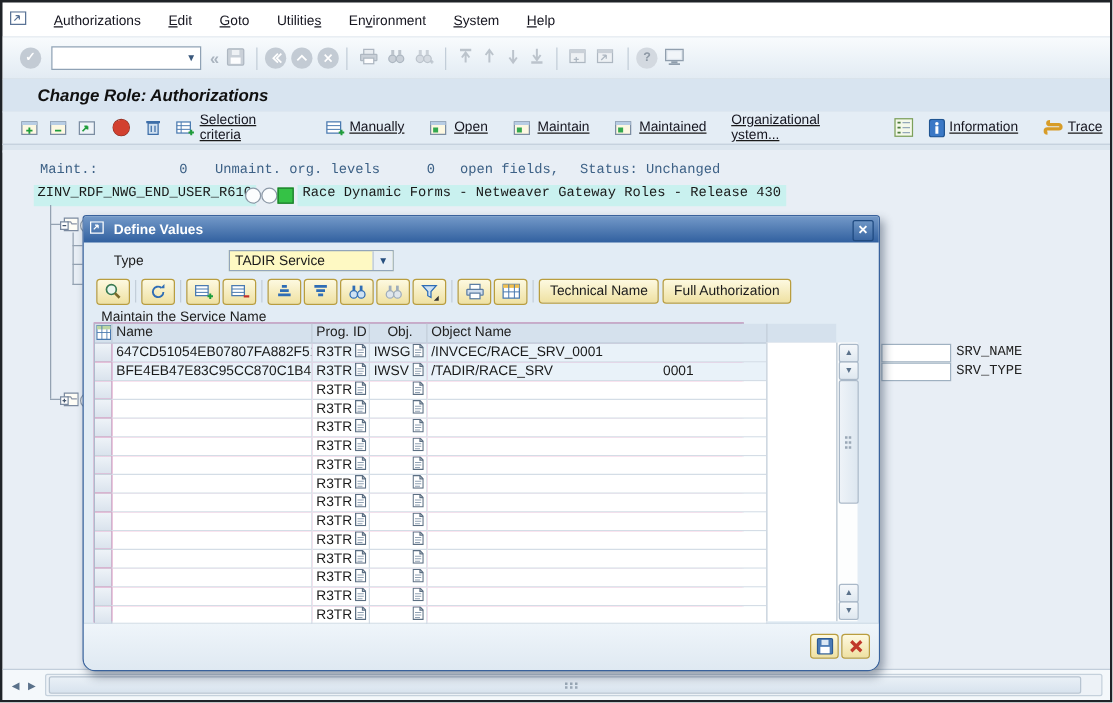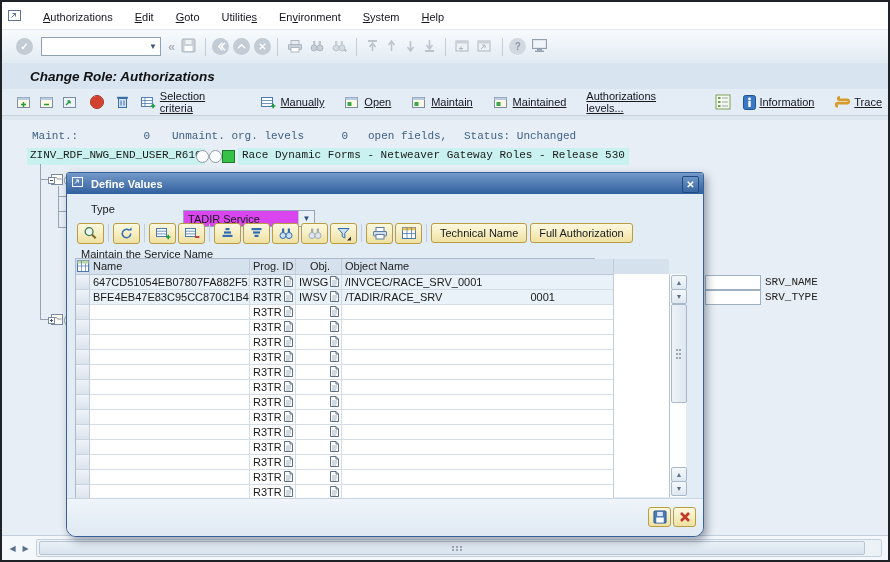--- a/index.html
+++ b/index.html
@@ -58,21 +58,21 @@
              background:linear-gradient(#7399c8,#31609f);display:flex;align-items:center;color:#fff;}
   #dlg-title .t{margin-left:5px;font-weight:bold;font-size:11px;}
   #dlg-close{position:absolute;right:4px;top:3px;width:15px;height:15px;background:linear-gradient(#6d95c5,#3a67a3);
              border:1px solid #1f4a80;border-radius:2px;color:#fff;font-size:10px;font-weight:bold;
              display:flex;align-items:center;justify-content:center;line-height:1;}
   .ybtn{height:21px;background:linear-gradient(#fdf9e0,#efe1a2);border:1px solid #b99d3e;border-radius:3px;
         display:inline-flex;align-items:center;justify-content:center;box-sizing:border-box;}
   .ybtn.txt{padding:0 8px;font-size:11px;color:#1a1a1a;height:20px;}
   .ibtn{width:27px;margin-right:2px;}
   .vsep{width:1px;height:18px;background:#c3ced9;margin:0 4px 0 2px;}
-  #dlg-select{position:absolute;left:116px;top:37px;width:132px;height:17px;background:#d946ef;border:1px solid #93a6ba;
+  #dlg-select{position:absolute;left:116px;top:27px;width:132px;height:17px;background:#fef9c3;border:1px solid #93a6ba;
               display:flex;align-items:center;box-sizing:border-box;}
   #dlg-select .val{flex:1;padding-left:4px;}
   #dlg-select .arr{width:15px;height:100%;border-left:1px solid #b9c6d3;background:#e8eff6;display:flex;align-items:center;justify-content:center;color:#274f7f;font-size:8px;}
 
   
   #dtable{position:absolute;left:8px;top:85px;width:520px;height:240px;background:#ec4899;border:1px solid #aebacc;box-sizing:border-box;}
   .thead{display:flex;height:15px;background:#d5e1ed;border-bottom:1px solid #b9c6d3;width:593px;}
   .thead .hc{border-right:1px solid #c2cdd9;box-sizing:border-box;padding:1px 0 0 3px;font-size:11px;color:#222;overflow:hidden;white-space:nowrap;}
   .trow{display:flex;height:15px;width:538px;}
   .trow .tc{border-right:1px solid #d4dde6;border-bottom:1px solid #d4dde6;box-sizing:border-box;
@@ -297,21 +297,21 @@
     <span class="abtn">
       <svg class="ic" width="17" height="15" viewBox="0 0 17 15">
           <rect x="1.5" y="2.5" width="12" height="10" fill="#fdf8e2" stroke="#7b8da2"></rect>
           <rect x="1.5" y="2.5" width="12" height="2.5" fill="#b8cde4"></rect>
           <rect x="3.5" y="7" width="4" height="4" fill="#34a84f"></rect>
         </svg>
       <span class="lbl">Maintained</span>
     </span>
     <span class="sp"></span>
     <span class="abtn">
-      <span class="lbl">Authorizations levels...</span>
+      <span class="lbl">Organizational ystem...</span>
     </span>
     <span class="sp"></span>
     <span class="abtn">
       <svg class="ic" width="16" height="16" viewBox="0 0 16 16">
           <rect x="1" y="1" width="14" height="14" fill="#f4f8ea" stroke="#7ba05a"></rect>
           <path d="M3 4h2.5M3 8h2.5M3 12h2.5" stroke="#4a7a3a" stroke-width="1.4"></path>
           <path d="M7 4h6M7 8h6M7 12h6" stroke="#95a8ba"></path>
         </svg>
     </span>
     <span class="abtn" style="margin-left:6px;">
@@ -339,21 +339,21 @@
     <div class="abs statline mono" style="left:118px;top:10px;width:30px;text-align:right;">0</div>
     <div class="abs statline mono" style="left:170px;top:10px;">Unmaint. org. levels</div>
     <div class="abs statline mono" style="left:316px;top:10px;width:30px;text-align:right;">0</div>
     <div class="abs statline mono" style="left:366px;top:10px;">open fields,</div>
     <div class="abs statline mono" style="left:462px;top:10px;">Status: Unchanged</div>
 
     <div class="abs cyan mono" style="left:25px;top:28px;height:15px;padding:1px 3px;font-size:11px;">ZINV_RDF_NWG_END_USER_R610</div>
     <span class="abs light-circ" style="left:194px;top:30px;"></span>
     <span class="abs light-circ" style="left:207px;top:30px;"></span>
     <span class="abs green-sq" style="left:220px;top:30px;"></span>
-    <div class="abs cyan mono" style="left:236px;top:28px;height:15px;padding:1px 4px;font-size:11px;">Race Dynamic Forms - Netweaver Gateway Roles - Release 530</div>
+    <div class="abs cyan mono" style="left:236px;top:28px;height:15px;padding:1px 4px;font-size:11px;">Race Dynamic Forms - Netweaver Gateway Roles - Release 430</div>
 
     <div class="abs treeline" style="left:38px;top:44px;width:1px;height:155px;"></div>
     <div class="abs treeline" style="left:38px;top:59px;width:8px;height:1px;"></div>
     <span class="abs ic" style="left:46px;top:53px;">
       <svg width="15" height="13" viewBox="0 0 15 13">
           <rect x="3.5" y="1.5" width="11" height="10" fill="#fefdf6" stroke="#7b8aa0"></rect>
           <path d="M5.5 4.5h3l1 1.5h4" stroke="#8a94a6" fill="none"></path>
           <rect x="0.5" y="4.5" width="6" height="6" fill="#fff" stroke="#7b8aa0"></rect>
           <path d="M2 7.5h3" stroke="#44566e"></path>
         </svg>

